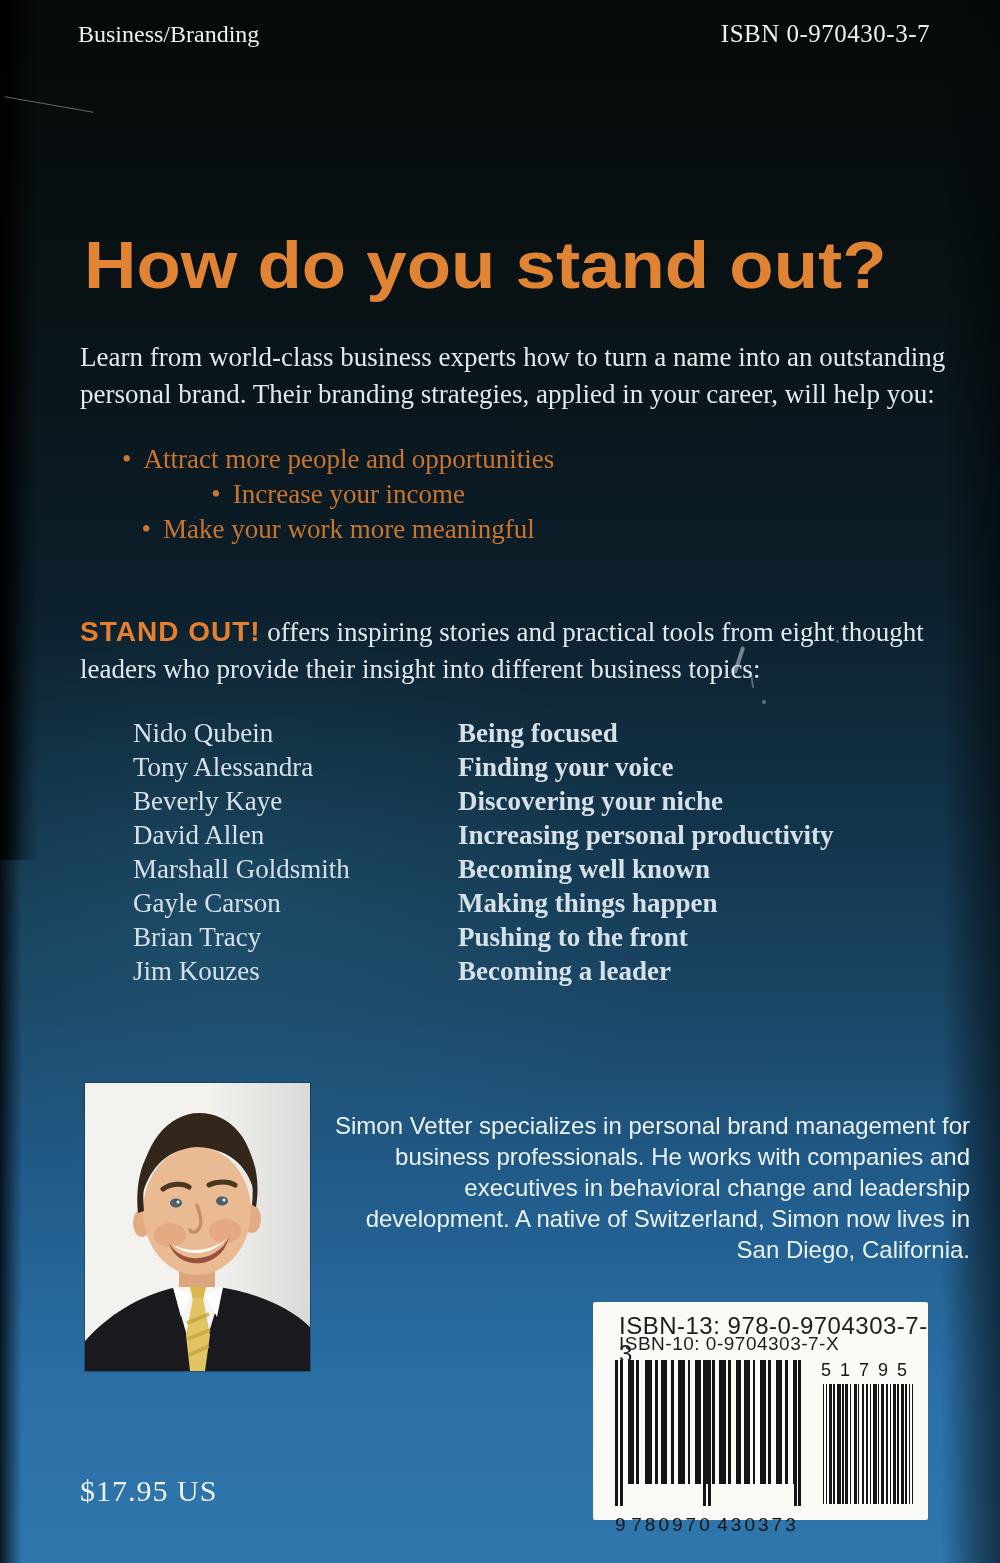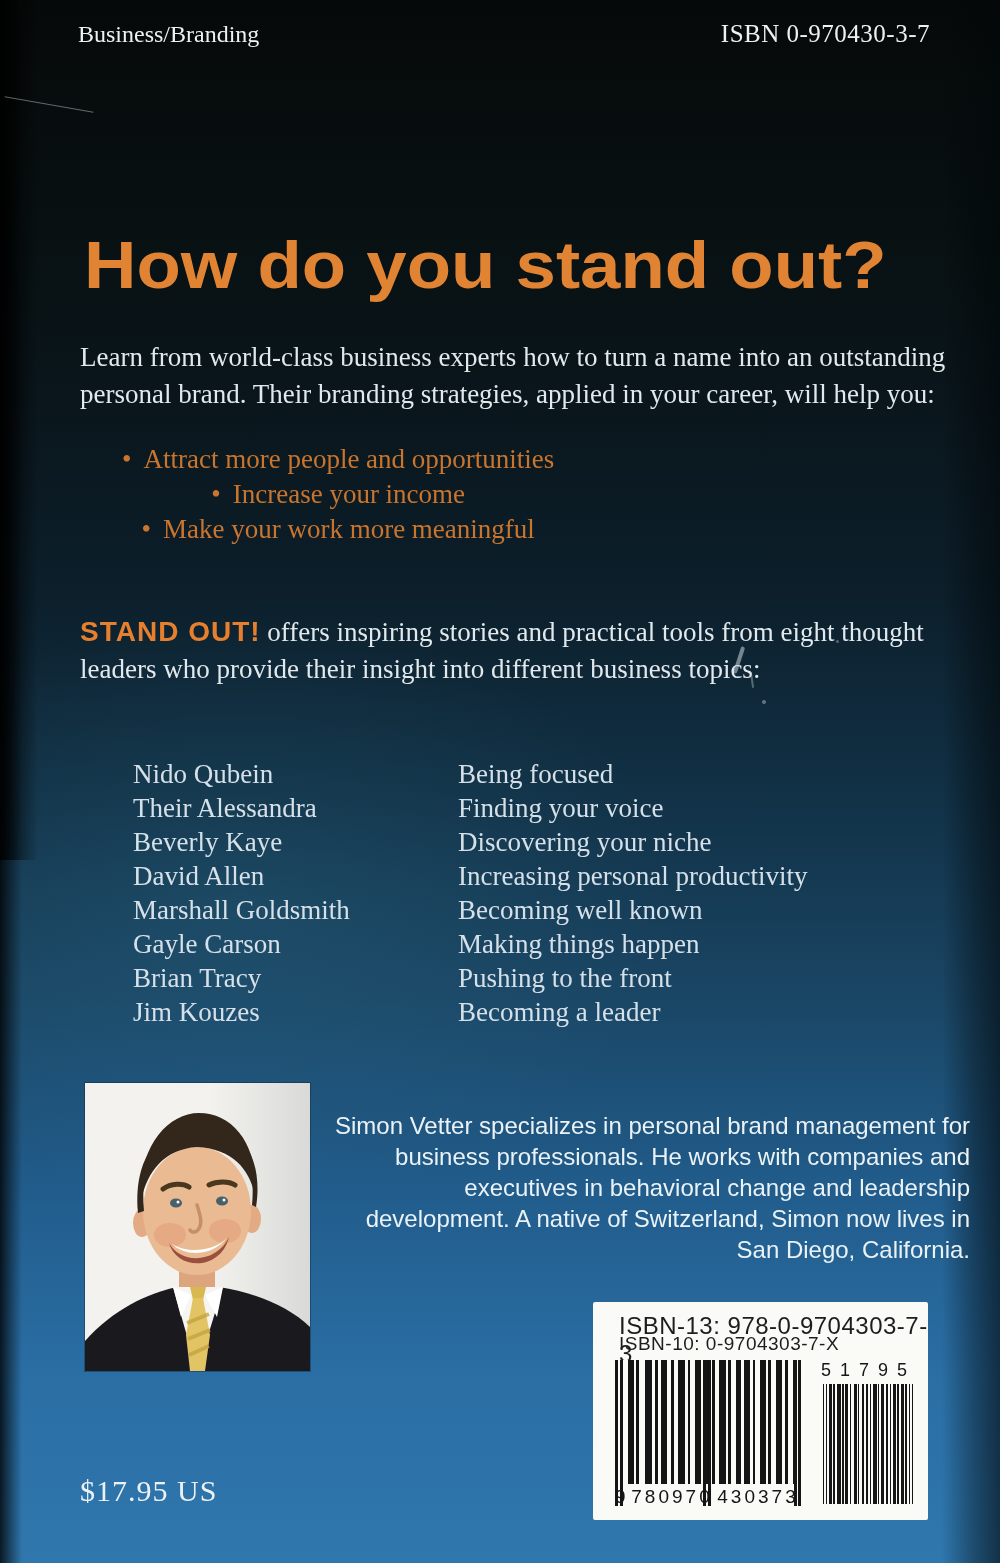--- a/index.html
+++ b/index.html
@@ -91,25 +91,25 @@
     position: absolute; top: 586px; left: 80px; width: 885px;
     color: #e2e9ec; font-size: 27px; line-height: 37px;
   }
   .pitch .lead {
     font-family: "Liberation Sans", sans-serif;
     font-weight: 700; color: #e67f2e; font-size: 28px; letter-spacing: 1px;
   }
 
   .experts {
     position: absolute; top: 716px; left: 133px; width: 780px;
-    color: #d6e0e8; font-size: 27px; line-height: 34px; margin-top: 41px;
+    color: #d6e0e8; font-size: 27px; line-height: 34px;
   }
   .expert-row { display: flex; }
   .expert-name { width: 325px; flex: 0 0 auto; }
-  .expert-topic { flex: 1; }
+  .expert-topic { flex: 1; font-weight: bold; }
 
   .author-photo {
     position: absolute; left: 85px; top: 1083px; width: 225px; height: 288px;
     box-shadow: 0 0 0 1px rgba(10,30,45,0.35);
   }
   .author-bio {
     position: absolute; left: 330px; top: 1086px; width: 640px;
     font-family: "Liberation Sans", sans-serif;
     color: #eaf2f6; font-size: 24px; line-height: 31px; text-align: right;
   }
@@ -154,21 +154,21 @@
   .guard { position: absolute; top: 0; width: 3px; height: 146px; background: #151515; }
   .g1 { left: 0; }   .g2 { left: 5px; }
   .g3 { left: 88px; } .g4 { left: 93px; }
   .g5 { left: 179px; } .g6 { left: 183px; }
   .ean-digits {
     position: absolute; left: 0; top: 126px; width: 186px;
     display: flex; align-items: baseline;
     font-size: 19px; color: #151515;
   }
   .ean-digits .d-left { flex: 0 0 14px; }
-  .ean-digits .d-grp { flex: 1; text-align: center; letter-spacing: 3px; }
+  .ean-digits .d-grp { flex: 1; text-align: center; letter-spacing: 3px; margin-top: 28px; }
 
   .addon-wrap { position: absolute; left: 228px; top: 58px; width: 94px; height: 152px; }
   .addon-digits {
     position: absolute; left: 0; top: 0; width: 94px;
     text-align: right; font-size: 18px; letter-spacing: 9px; color: #151515;
   }
   .addon-bars { position: absolute; left: 2px; top: 24px; width: 90px; height: 120px; }
 
   .price {
     position: absolute; left: 80px; top: 1474px;
@@ -207,21 +207,21 @@
   <p class="pitch">
     <strong class="lead">STAND OUT!</strong><span> offers inspiring stories and practical tools from eight thought leaders who provide their insight into different business topics:</span>
   </p>
 
   <div class="experts">
     <div class="expert-row">
       <span class="expert-name">Nido Qubein</span>
       <span class="expert-topic">Being focused</span>
     </div>
     <div class="expert-row">
-      <span class="expert-name">Their Alessandra</span>
+      <span class="expert-name">Tony Alessandra</span>
       <span class="expert-topic">Finding your voice</span>
     </div>
     <div class="expert-row">
       <span class="expert-name">Beverly Kaye</span>
       <span class="expert-topic">Discovering your niche</span>
     </div>
     <div class="expert-row">
       <span class="expert-name">David Allen</span>
       <span class="expert-topic">Increasing personal productivity</span>
     </div>

